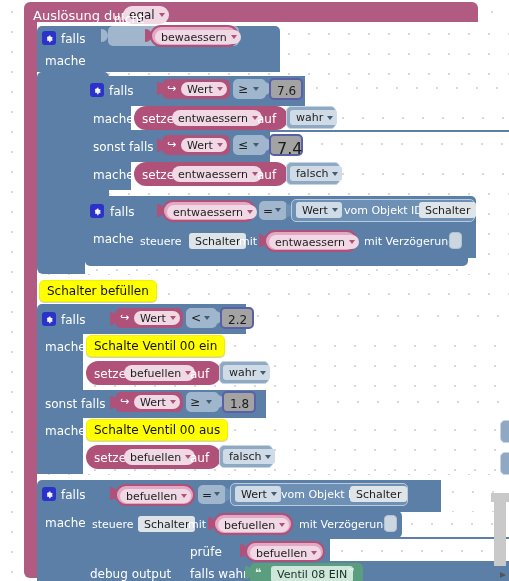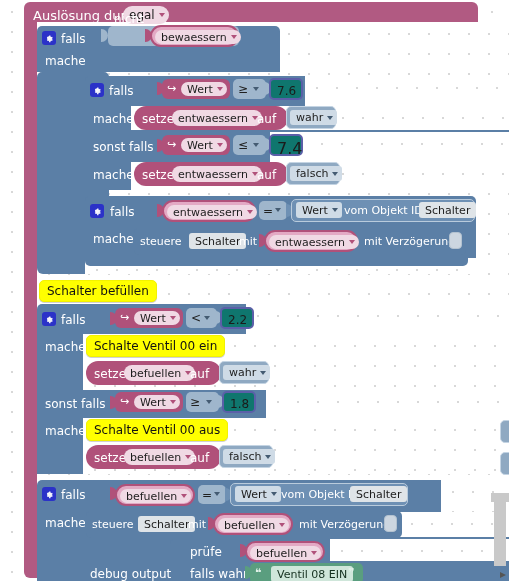--- a/index.html
+++ b/index.html
@@ -33,21 +33,21 @@
     background:#e3a9c4;
     border:2px solid #b0517a;
     border-radius:11px;
     box-sizing:border-box;
   }
   .cmpblk{         
     background:#9fb6cc;
     border-radius:5px;
   }
   .numblk{         
-    background:#0f766e;
+    background:#a3a3a3;
     border:2px solid #5b5fa8;
     border-radius:5px;
     box-sizing:border-box;
   }
   .boolblk{        
     background:#8fa9c2;
     border:1px solid #c4d4e3;
     border-radius:5px;
     box-sizing:border-box;
   }

